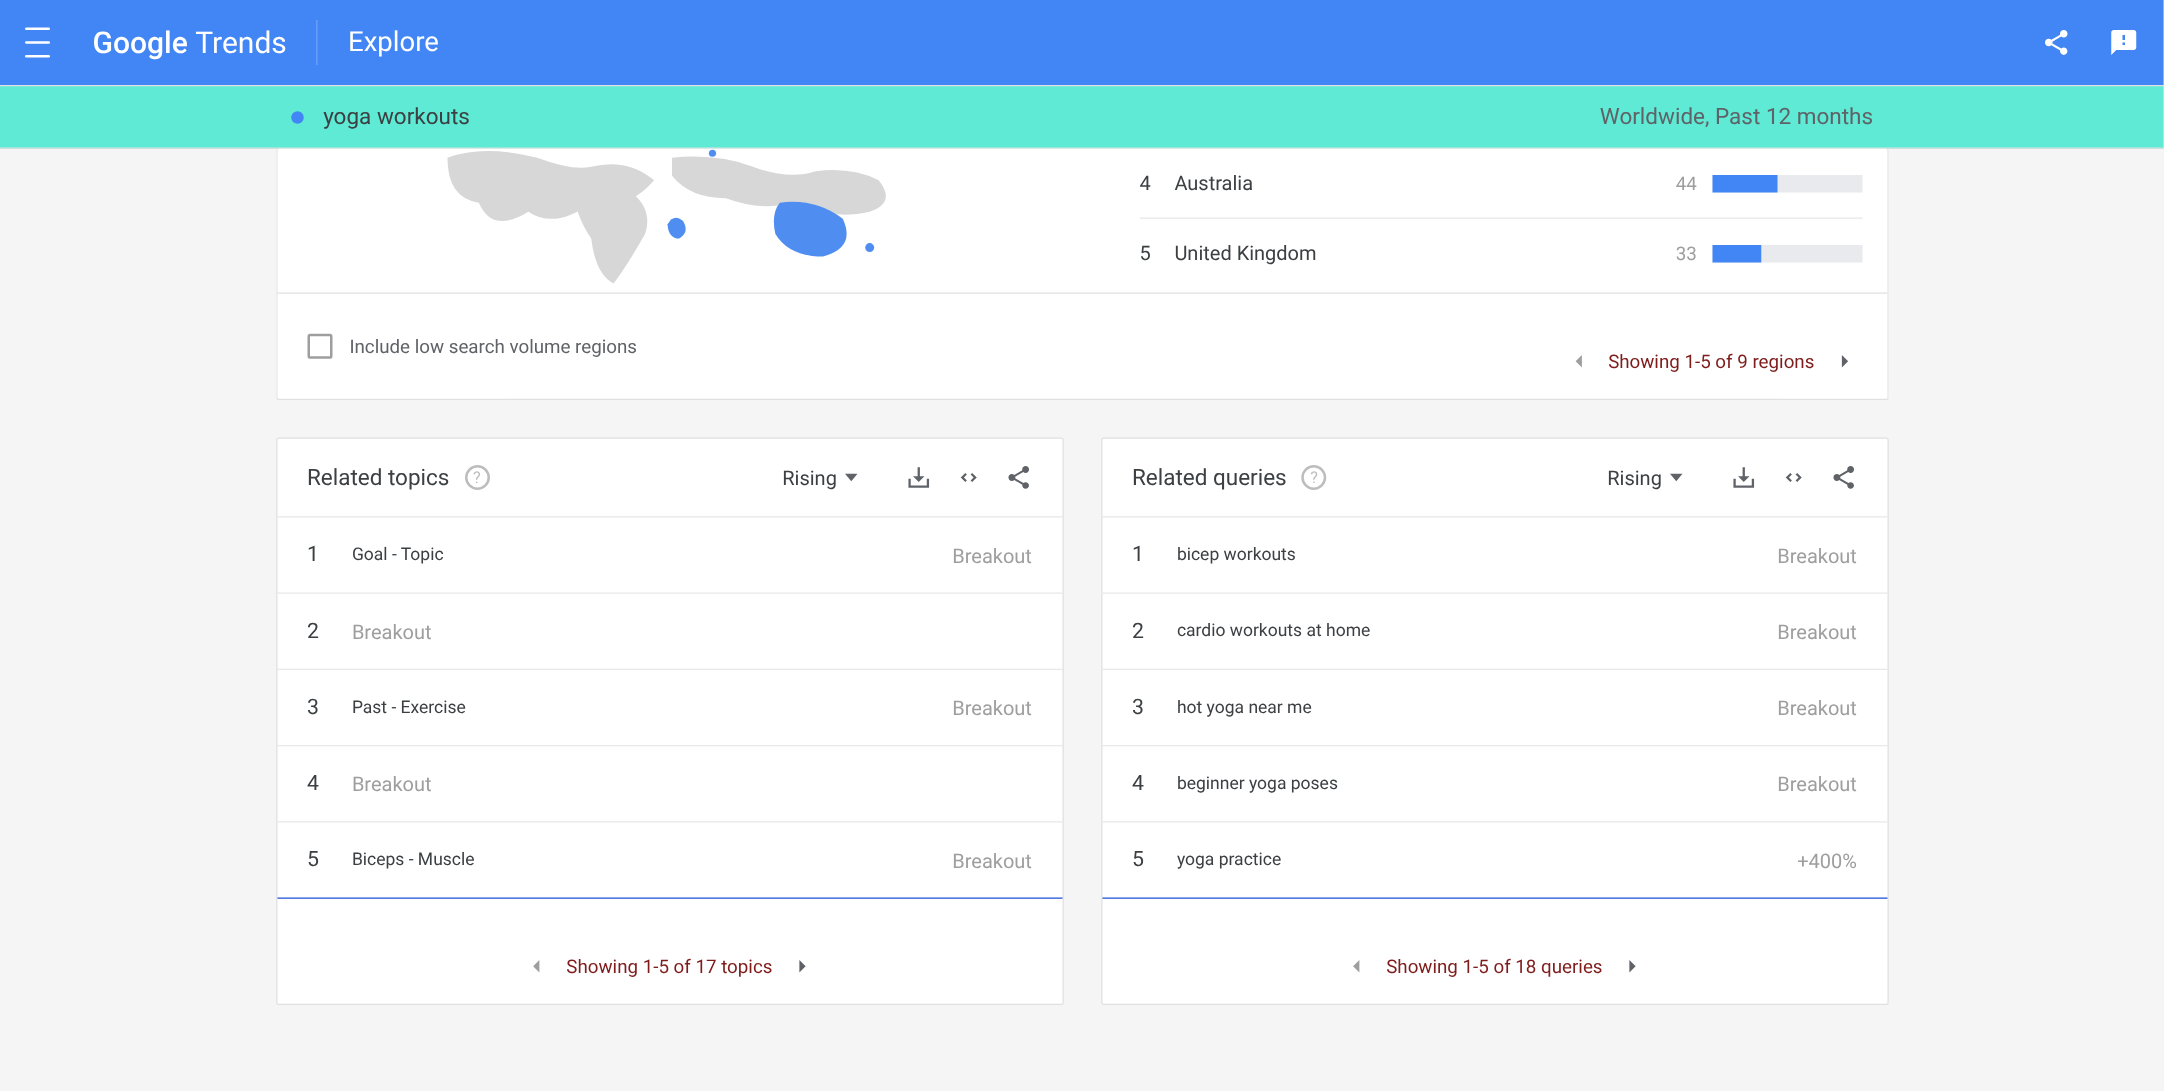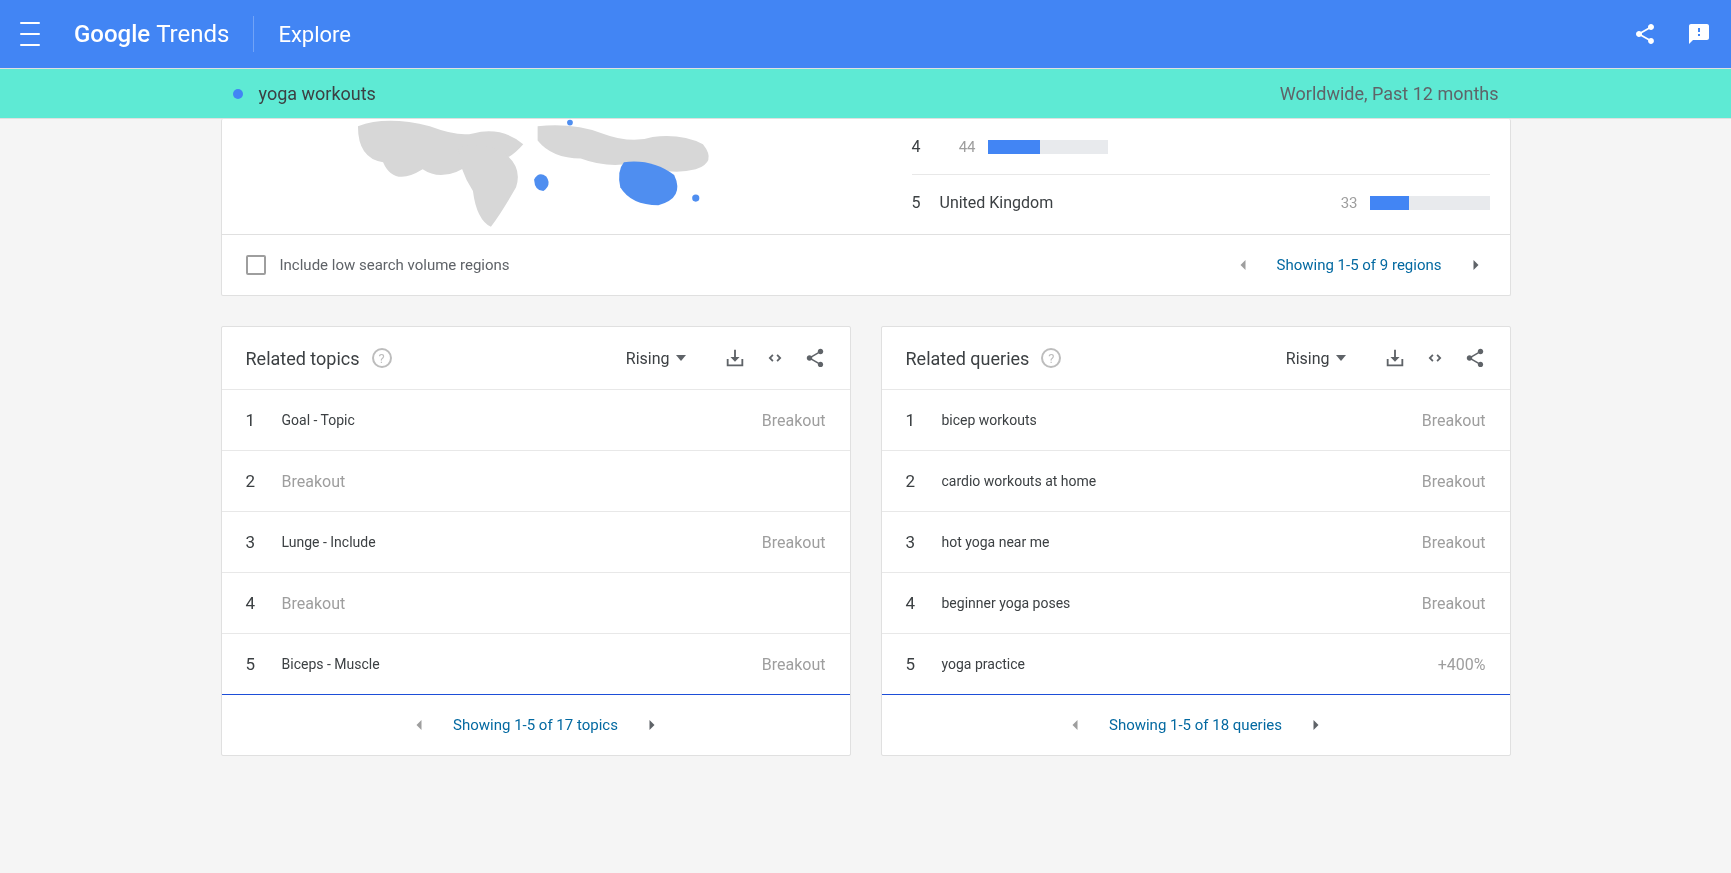--- a/index.html
+++ b/index.html
@@ -62,21 +62,21 @@
   .region-item:last-child { border-bottom:none; }
   .region-rank { width: 28px; color:#3c4043; font-size:16px; }
   .region-name { flex:1; color:#3c4043; font-size:16px; }
   .region-val { color:#9e9e9e; font-size:15px; margin-right: 12px; width:36px; text-align:right;}
   .bar { width: 120px; height:14px; background:#e8eaed; position:relative; }
   .bar-fill { position:absolute; left:0; top:0; bottom:0; background:#4285f4; }
 
   .region-footer { display:flex; align-items:center; padding: 20px 24px; border-top:1px solid #e0e0e0;}
   .checkbox { width:20px; height:20px; border:2px solid #9e9e9e; border-radius:2px; margin-right: 14px; cursor:pointer;}
   .checkbox-label { color:#5f6368; font-size:15px; }
-  .pager { display:flex; align-items:center; color:#0369a1; font-size:15px; gap:24px;}
+  .pager { display:flex; align-items:center; color:#7f1d1d; font-size:15px; gap:14px;margin-top:24px;}
   .chevron { width:20px; height:20px; fill:#9e9e9e; cursor:pointer; }
   .chevron.active { fill:#5f6368; }
 
   .two-col { display:flex; gap: 30px; margin-top:30px;}
   .col-card { flex:1; background:#fff; border:1px solid #e0e0e0; border-radius:2px;}
   .card-head { display:flex; align-items:center; padding: 20px 24px; }
   .card-title { font-size:18px; color:#3c4043; margin-right:12px;text-align:right;}
   .help { width:20px; height:20px; border:2px solid #bdbdbd; border-radius:50%; color:#bdbdbd; font-size:13px; display:flex; align-items:center; justify-content:center; cursor:pointer;}
   .head-spacer { flex:1; }
   .dropdown { color:#3c4043; font-size:16px; display:flex; align-items:center; gap:6px; cursor:pointer; margin-right:20px;}
@@ -141,20 +141,21 @@
             <path d="M305 84 Q312 72 322 80 Q330 92 318 100 Q306 100 305 84 Z"></path>
             <path d="M430 60 Q470 55 500 78 Q515 110 478 120 Q440 120 425 95 Q420 72 430 60 Z"></path>
             <circle cx="530" cy="110" r="5"></circle>
             <circle cx="355" cy="5" r="4"></circle>
           </g>
         </svg>
       </div>
       <div class="region-list">
         <div class="region-item">
           <div class="region-rank">4</div>
+          <div class="region-name">Australia</div>
           <div class="region-val">44</div>
           <div class="bar">
               <div class="bar-fill" style="width:44%"></div>
             </div>
         </div>
         <div class="region-item">
           <div class="region-rank">5</div>
           <div class="region-name">United Kingdom</div>
           <div class="region-val">33</div>
           <div class="bar">
@@ -205,21 +206,21 @@
             <div class="list-rank">1</div>
             <div class="list-text">Goal - Topic</div>
             <div class="list-val">Breakout</div>
           </div>
         <div class="list-row">
             <div class="list-rank">2</div>
             <div class="list-val">Breakout</div>
           </div>
         <div class="list-row">
             <div class="list-rank">3</div>
-            <div class="list-text">Lunge - Include</div>
+            <div class="list-text">Past - Exercise</div>
             <div class="list-val">Breakout</div>
           </div>
         <div class="list-row">
             <div class="list-rank">4</div>
             <div class="list-val">Breakout</div>
           </div>
         <div class="list-row">
             <div class="list-rank">5</div>
             <div class="list-text">Biceps - Muscle</div>
             <div class="list-val">Breakout</div>

